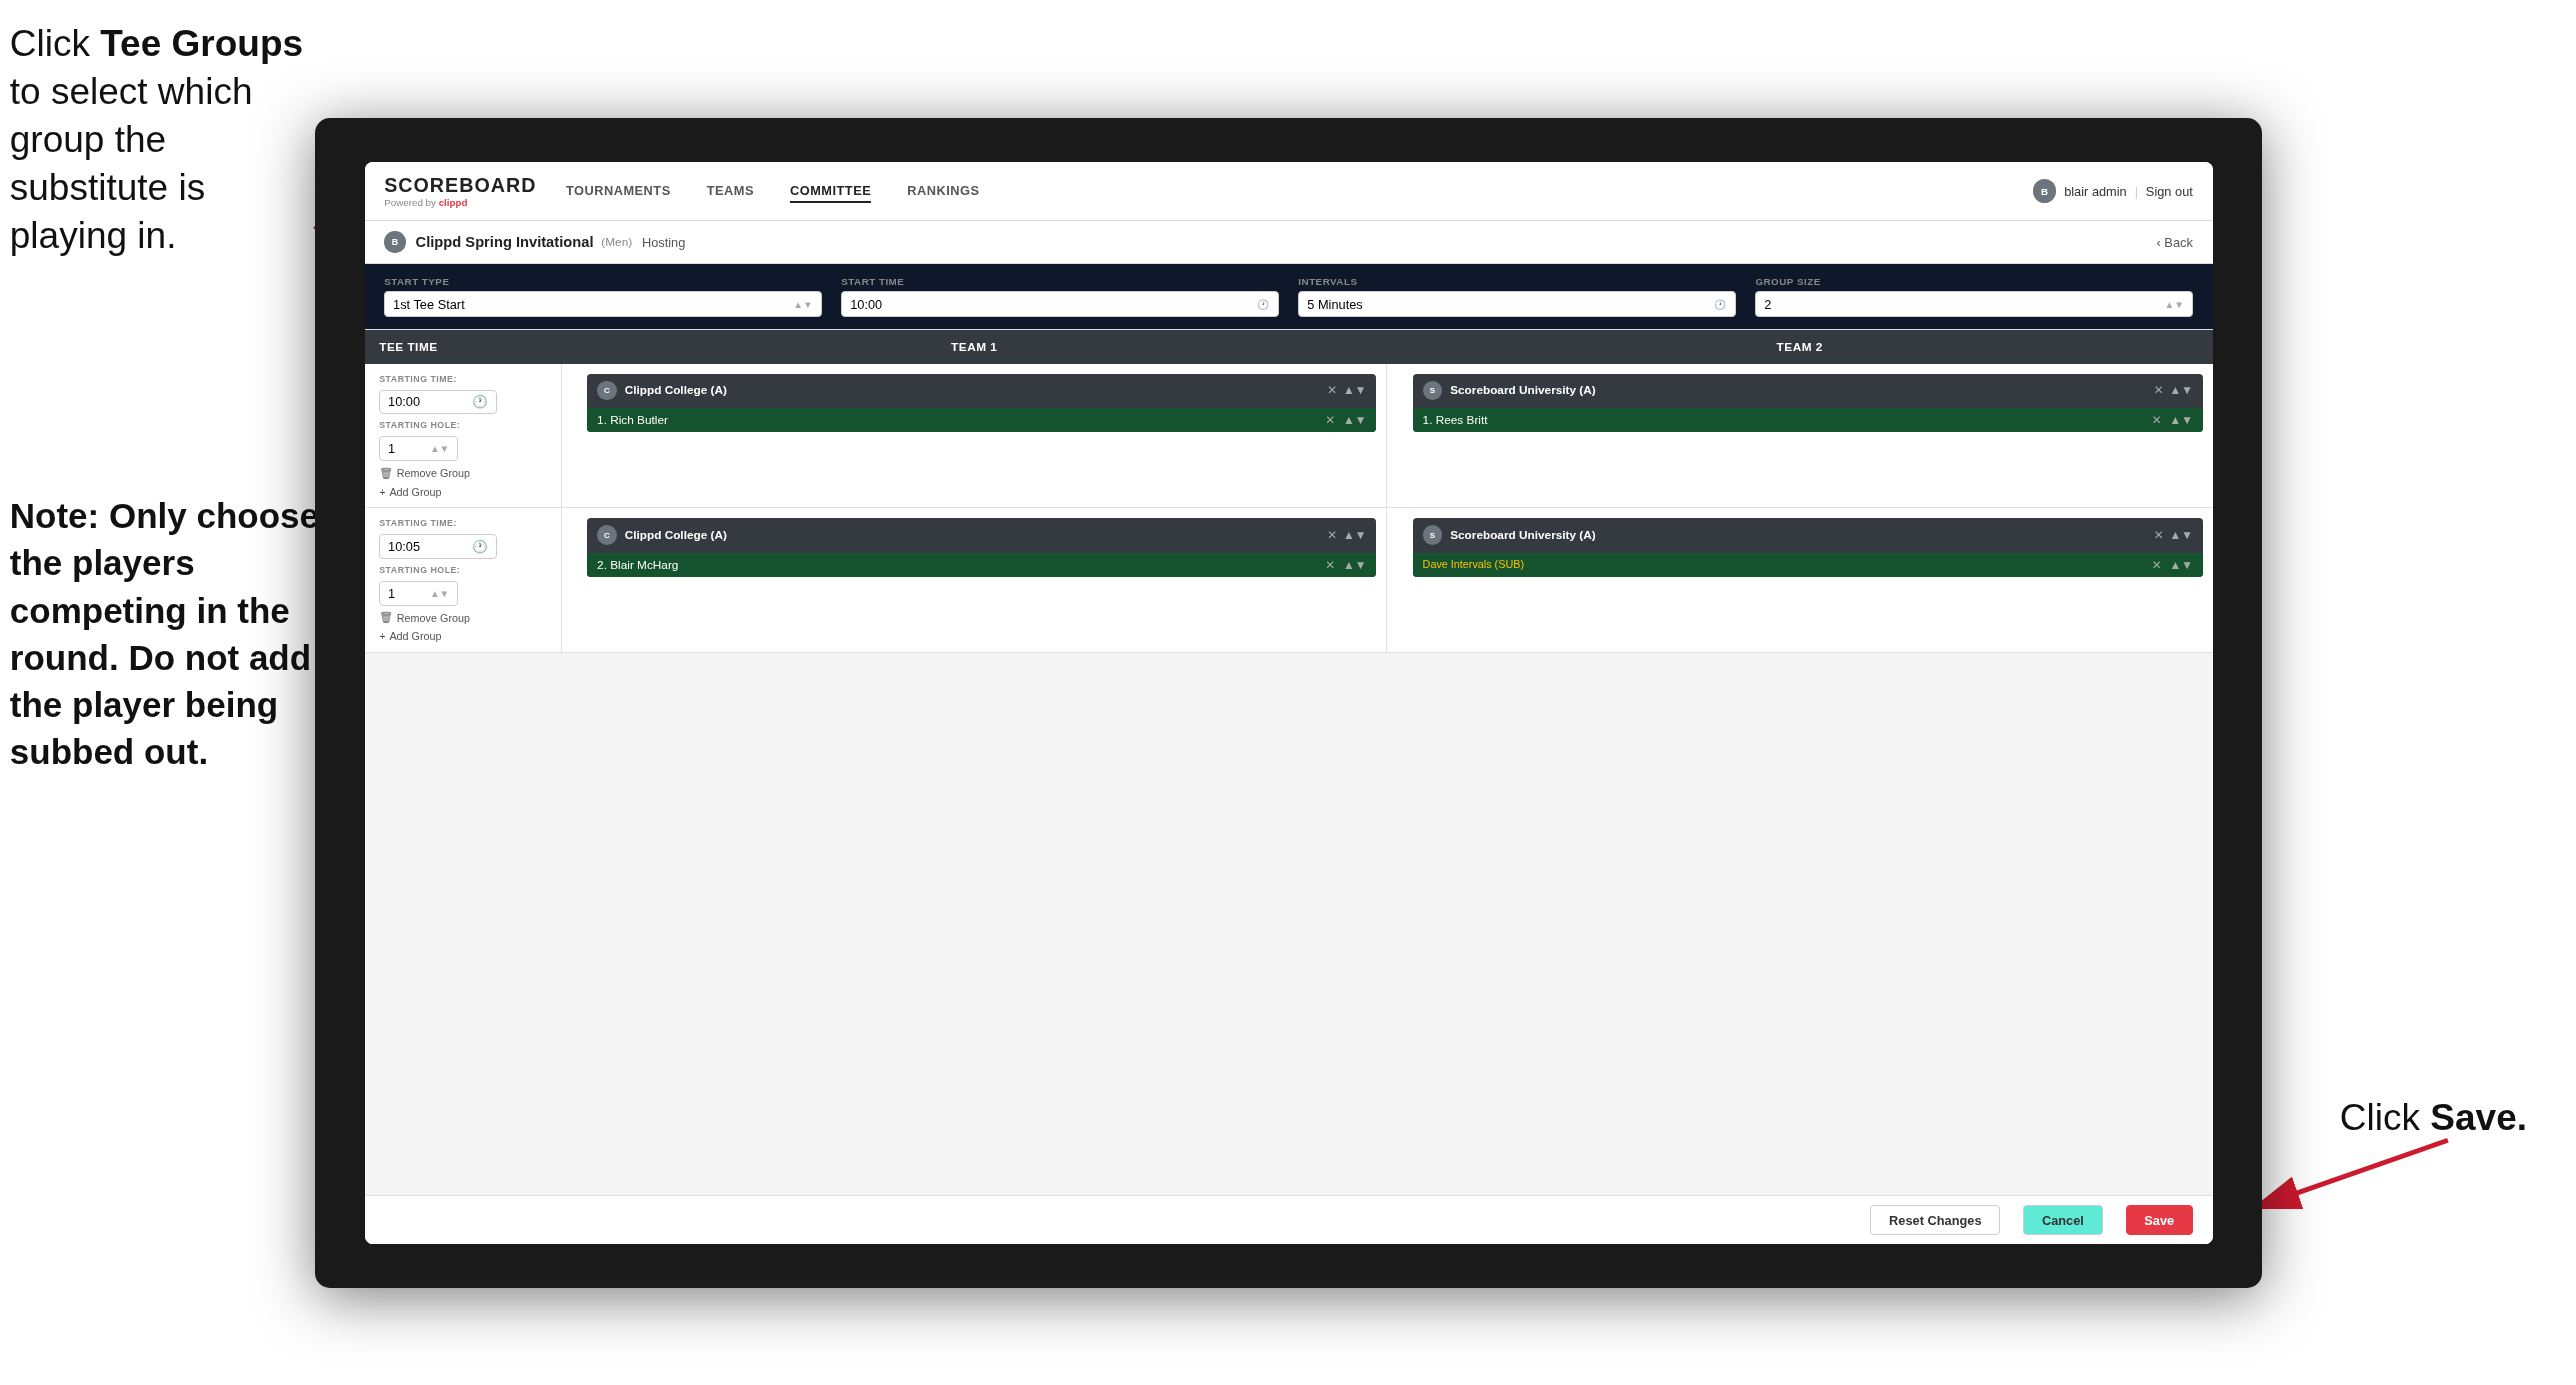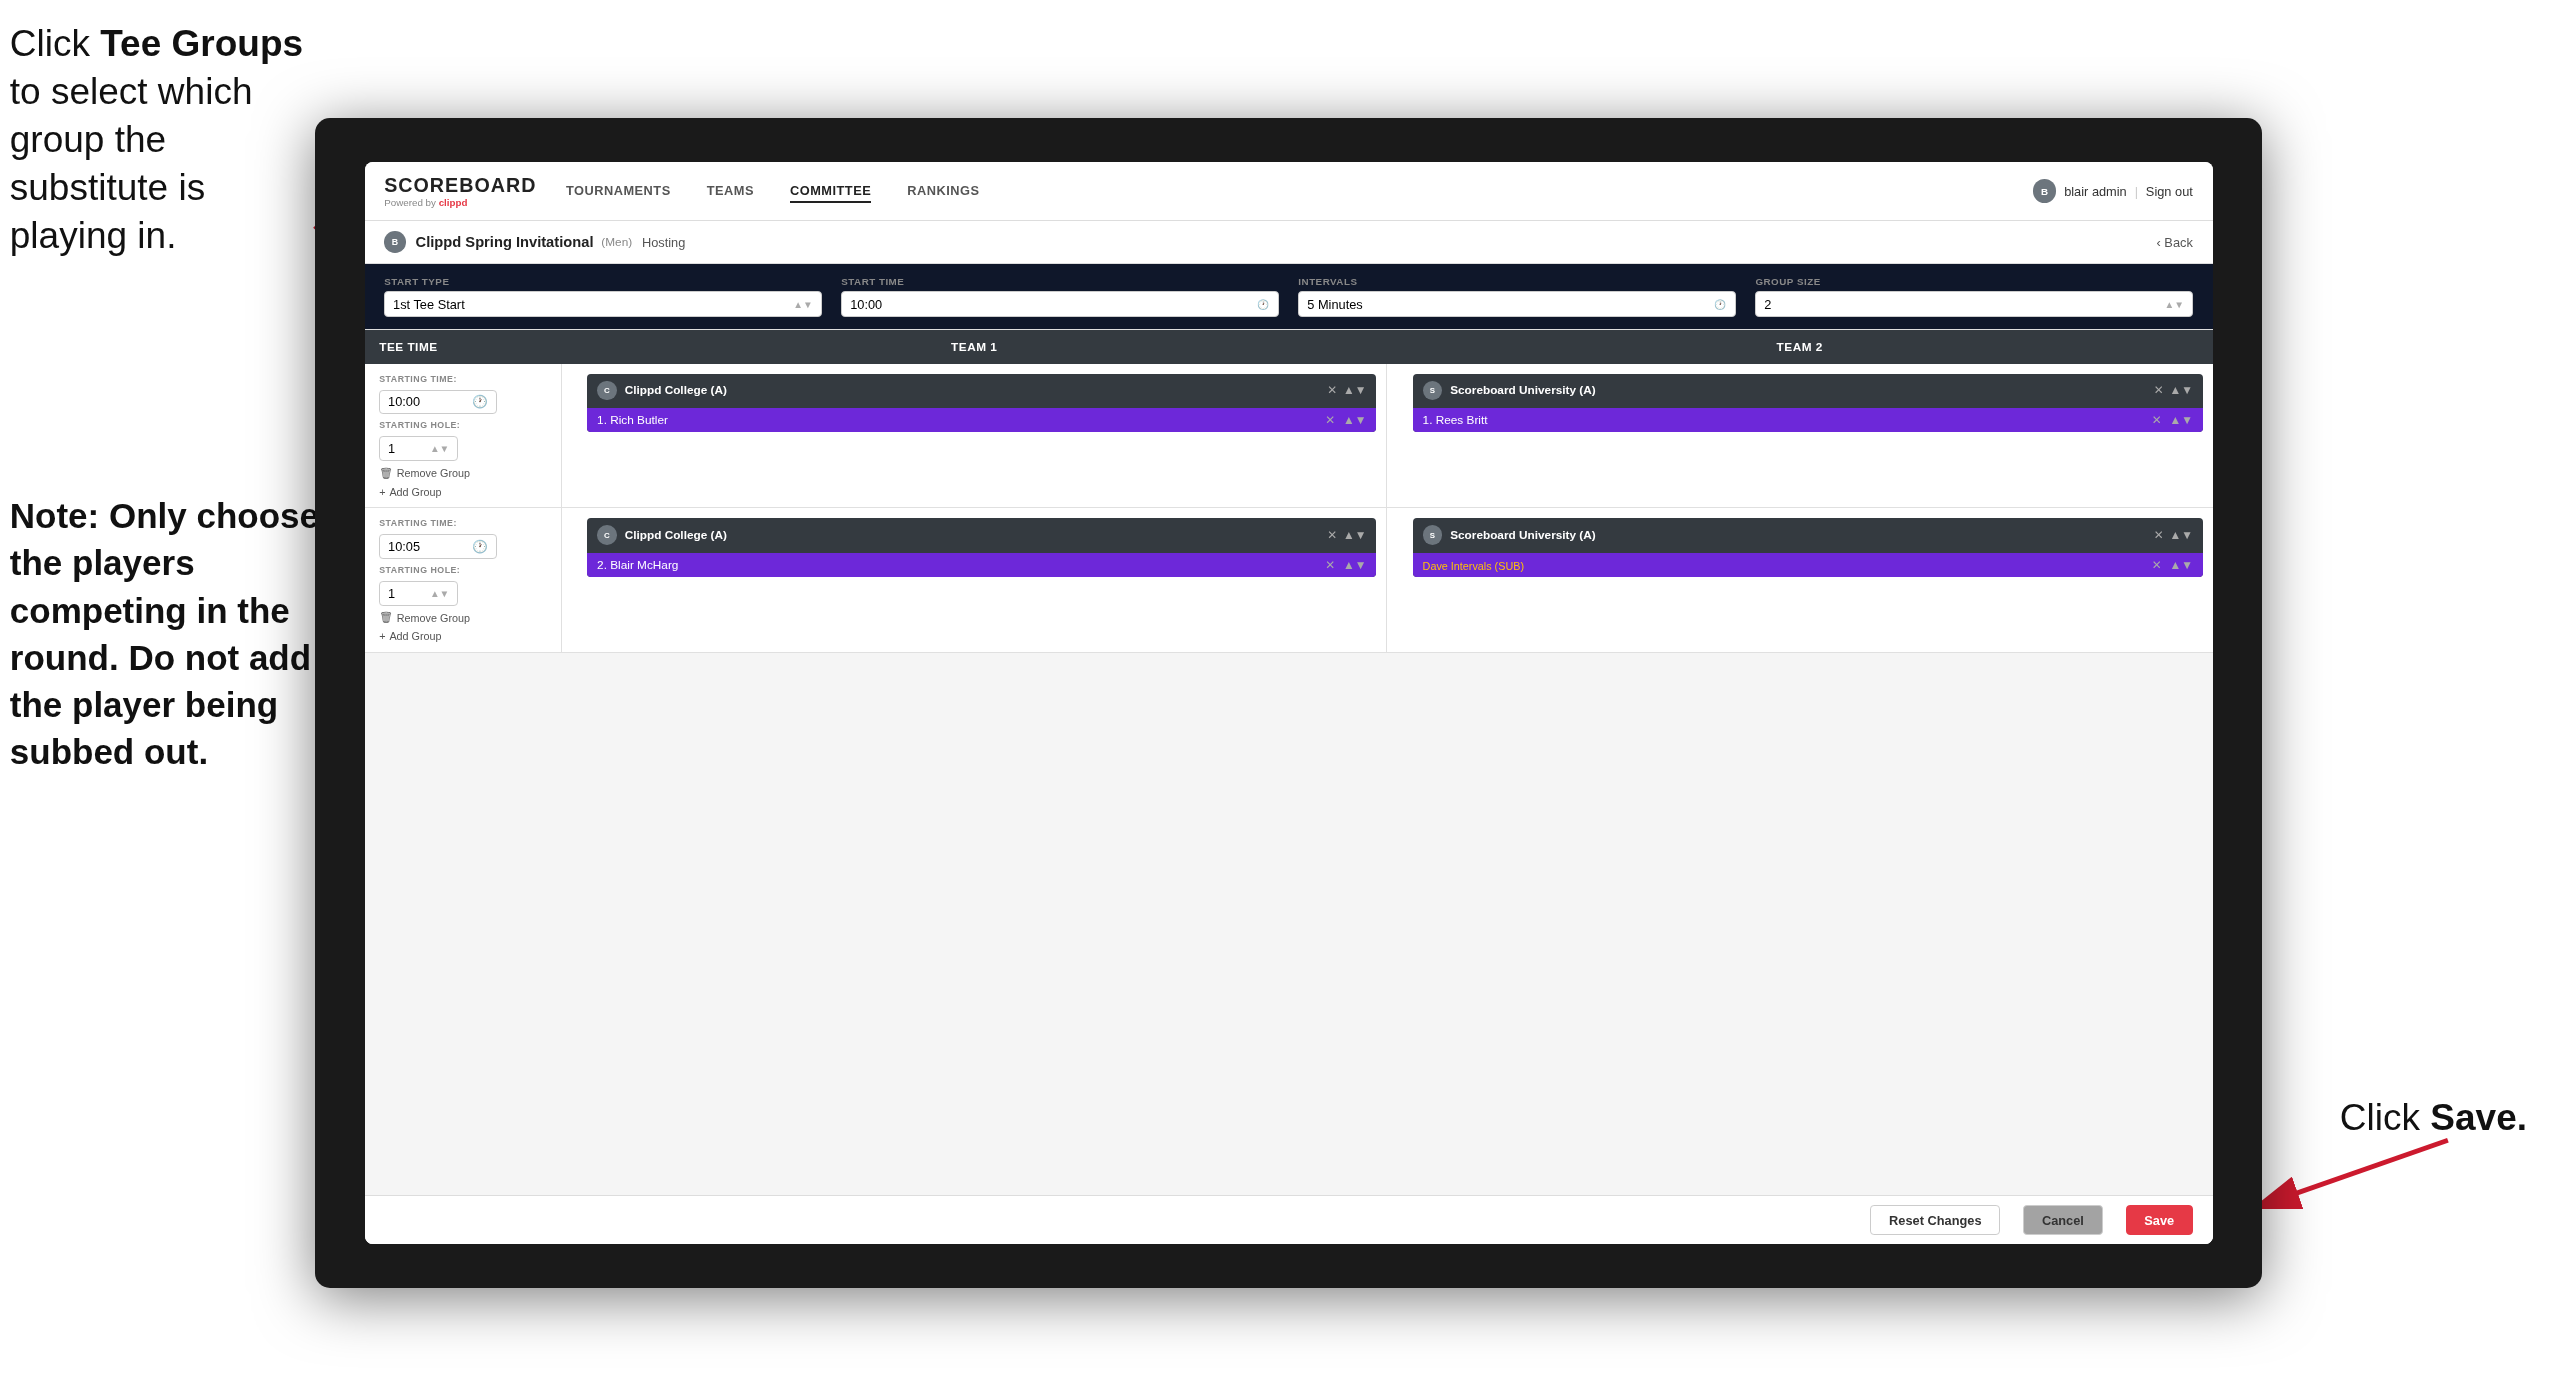--- a/index.html
+++ b/index.html
@@ -358,23 +358,23 @@
       gap: 5.9px;
     }
     .ctrl-btn {
       color: #aaa;
       font-size: 11.8px;
       cursor: pointer;
     }
 
     .player-row {
       display: flex;
-      align-items: flex-end;
+      align-items: flex-start;
       padding: 4.9px 9.8px;
-      background: #6d28d9;
+      background: #14532d;
       margin-top: 1px;
       gap: 7.9px;
     }
     .player-name {
       font-size: 11.8px;
       color: #fff;
       flex: 1;
     }
     .player-sub {
       font-size: 10.8px;
@@ -399,21 +399,21 @@
       font-size: 12.8px;
       font-weight: 600;
       cursor: pointer;
       border: 1px solid #ccc;
     }
     .btn-reset {
       background: #fff;
       color: #333;
     }
     .btn-cancel {
-      background: #a3a3a3;
+      background: #5eead4;
       color: #333;
     }
     .btn-save {
       background: #e63946;
       color: #fff;
       border-color: #e63946;
     }
 
     
     svg.arrow {

